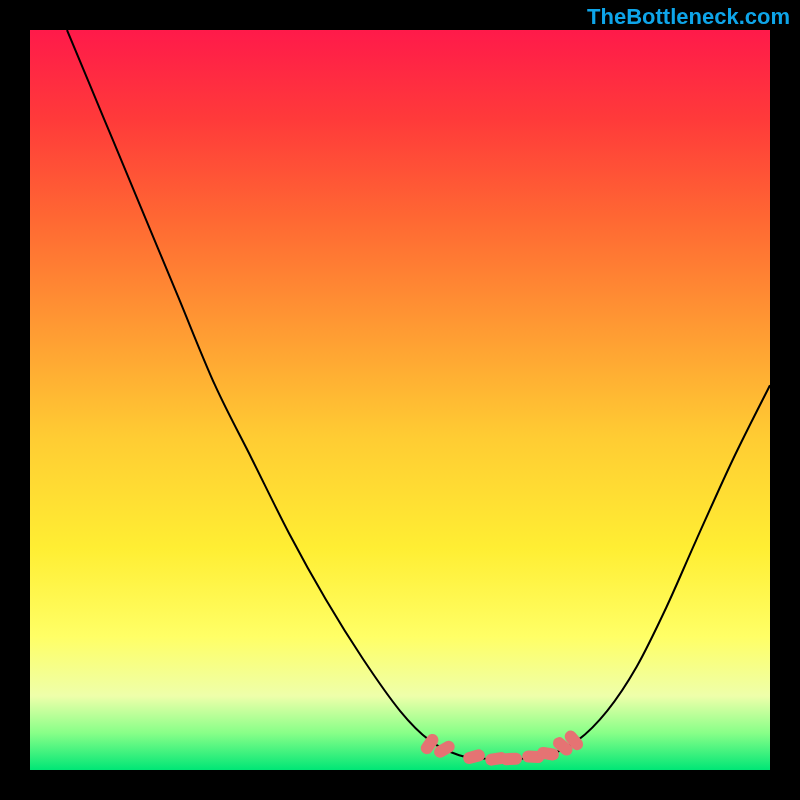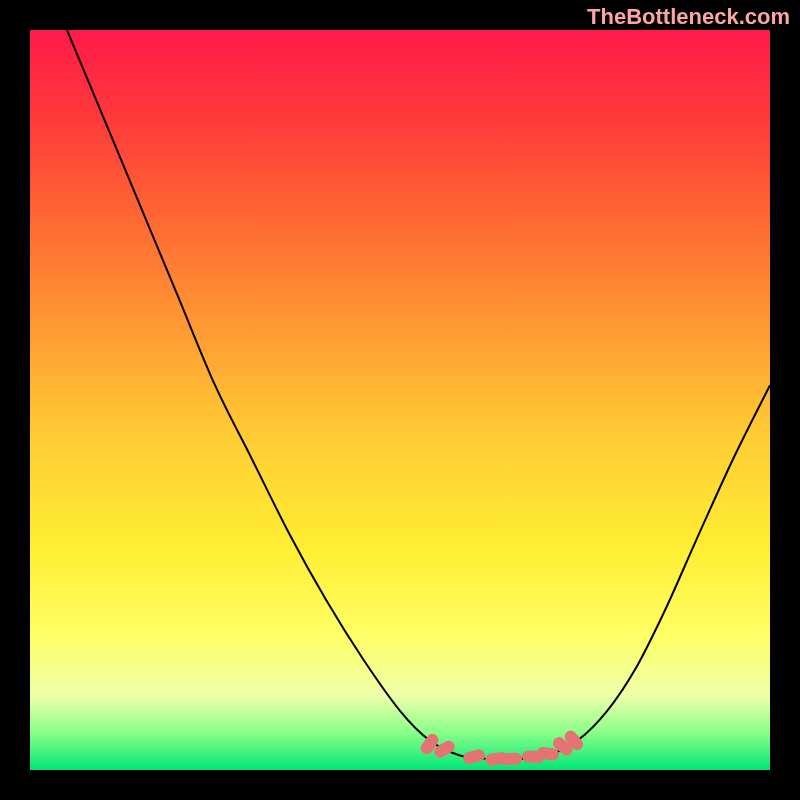--- a/index.html
+++ b/index.html
@@ -9,21 +9,21 @@
     width: 800px;
     height: 800px;
     position: relative;
     overflow: hidden;
     font-family: Arial, sans-serif;
   }
   .watermark {
     position: absolute;
     top: 4px;
     right: 10px;
-    color: #fca5a5;
+    color: #0ea5e9;
     font-size: 22px;
     font-weight: bold;
     z-index: 10;
   }
   .chart-container {
     position: absolute;
     top: 30px;
     left: 30px;
     width: 740px;
     height: 740px;

